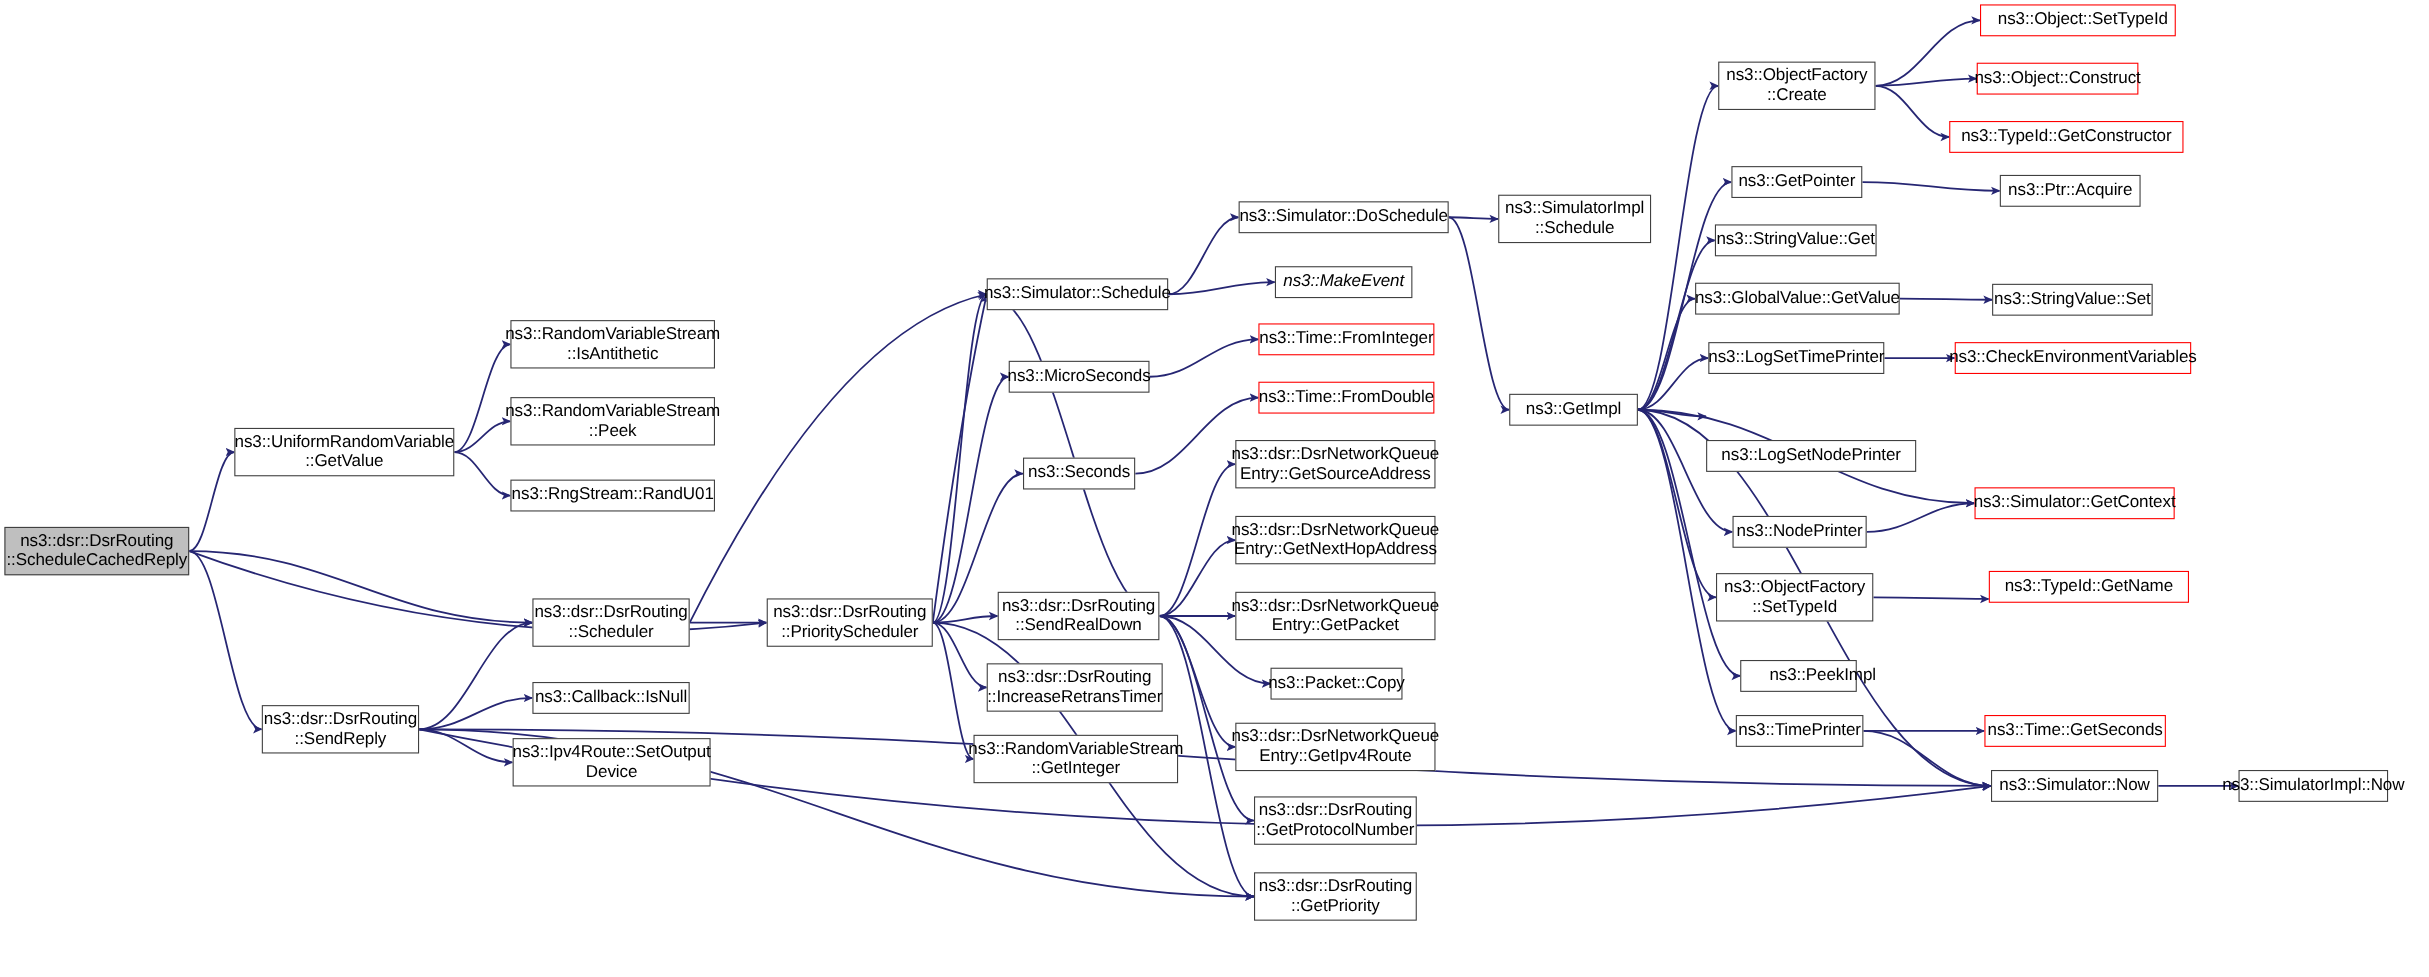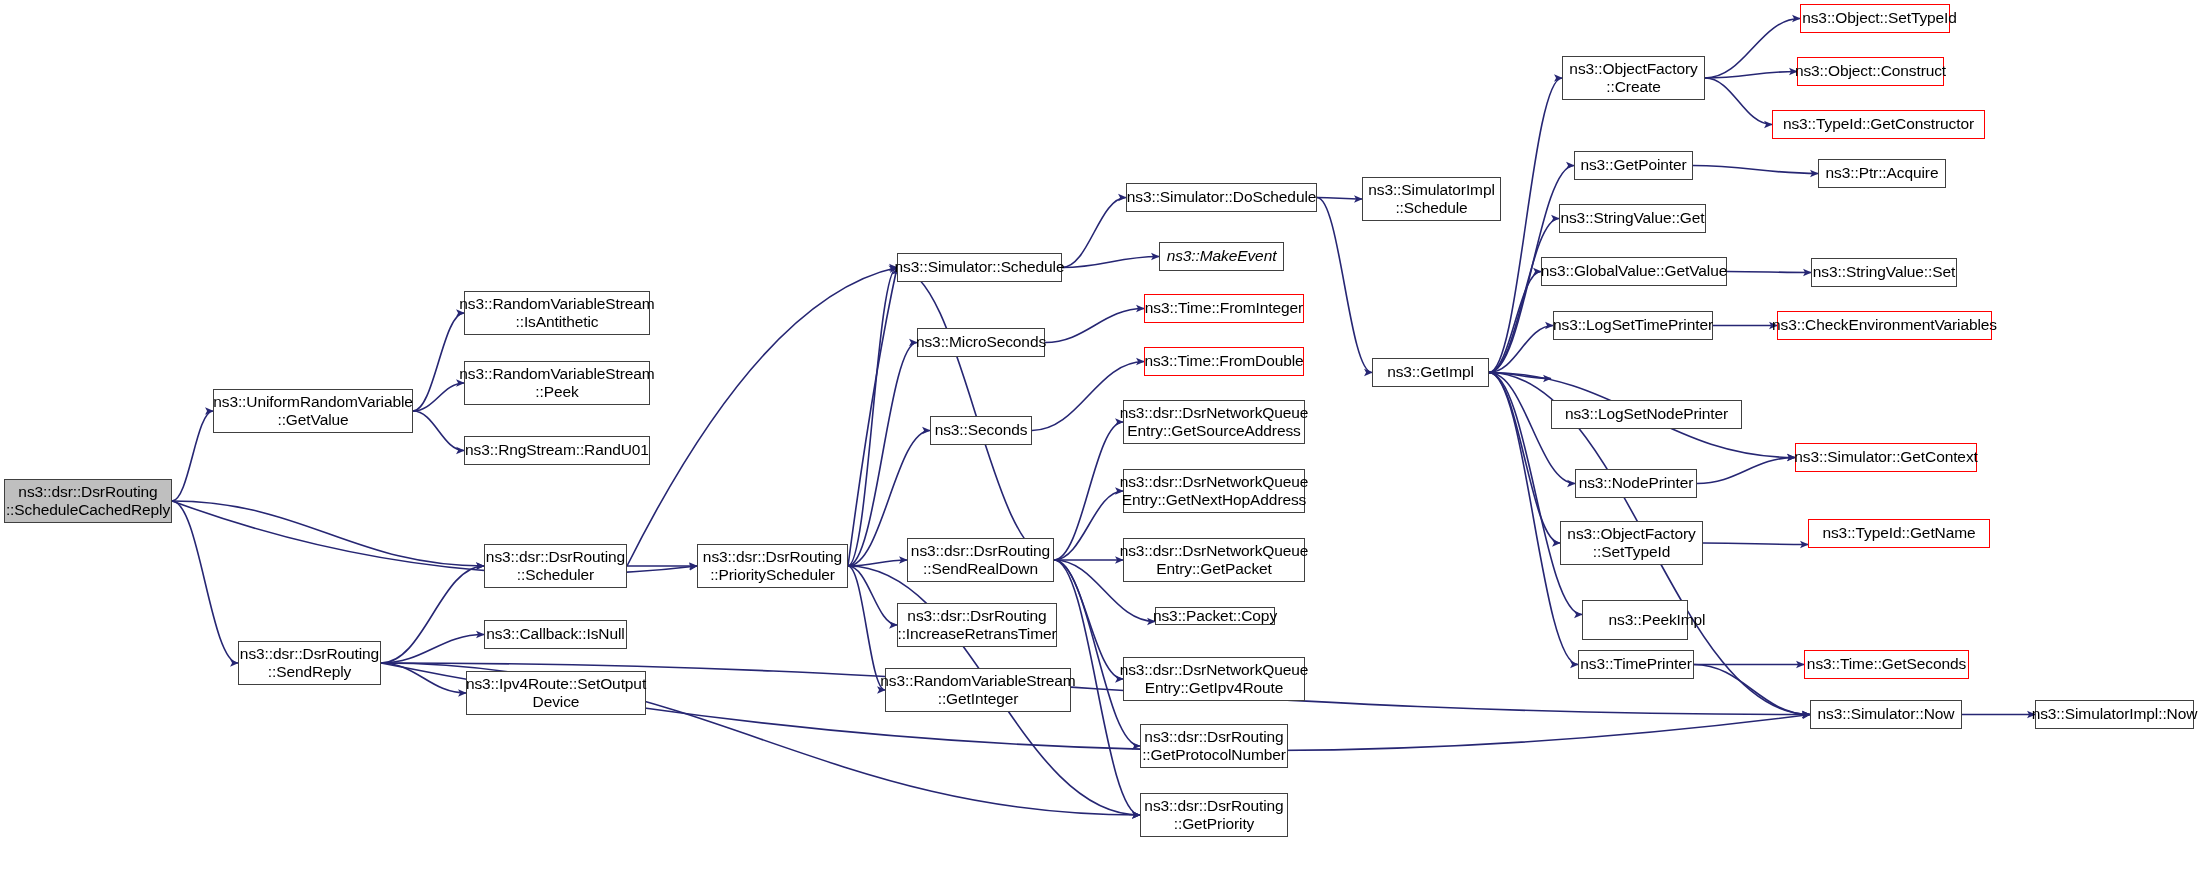--- a/index.html
+++ b/index.html
@@ -155,47 +155,47 @@
       <div class="node" style="left: 1126px; top: 183px; width: 191px; height: 29px;">ns3::Simulator::DoSchedule</div>
       <div class="node" style="left: 1159px; top: 242px; width: 125px; height: 29px; font-style: italic;">ns3::MakeEvent</div>
       <div class="node red" style="left: 1144px; top: 294px; width: 160px; height: 29px;">ns3::Time::FromInteger</div>
       <div class="node red" style="left: 1144px; top: 347px; width: 160px; height: 29px;">ns3::Time::FromDouble</div>
       <div class="node" style="left: 1123px; top: 400px; width: 182px; height: 44px;">ns3::dsr::DsrNetworkQueue
 Entry::GetSourceAddress</div>
       <div class="node" style="left: 1123px; top: 469px; width: 182px; height: 44px;">ns3::dsr::DsrNetworkQueue
 Entry::GetNextHopAddress</div>
       <div class="node" style="left: 1123px; top: 538px; width: 182px; height: 44px;">ns3::dsr::DsrNetworkQueue
 Entry::GetPacket</div>
-      <div class="node" style="left: 1155px; top: 607px; width: 120px; height: 18px;">ns3::Packet::Copy</div>
+      <div class="node" style="left: 1155px; top: 607px; width: 120px; height: 29px;">ns3::Packet::Copy</div>
       <div class="node" style="left: 1123px; top: 657px; width: 182px; height: 44px;">ns3::dsr::DsrNetworkQueue
 Entry::GetIpv4Route</div>
       <div class="node" style="left: 1140px; top: 724px; width: 148px; height: 44px;">ns3::dsr::DsrRouting
 ::GetProtocolNumber</div>
       <div class="node" style="left: 1140px; top: 793px; width: 148px; height: 44px;">ns3::dsr::DsrRouting
 ::GetPriority</div>
       <div class="node" style="left: 1362px; top: 177px; width: 139px; height: 44px;">ns3::SimulatorImpl
 ::Schedule</div>
       <div class="node" style="left: 1372px; top: 358px; width: 117px; height: 29px;">ns3::GetImpl</div>
       <div class="node" style="left: 1562px; top: 56px; width: 143px; height: 44px;">ns3::ObjectFactory
 ::Create</div>
       <div class="node" style="left: 1574px; top: 151px; width: 119px; height: 29px;">ns3::GetPointer</div>
       <div class="node" style="left: 1559px; top: 204px; width: 147px; height: 29px;">ns3::StringValue::Get</div>
       <div class="node" style="left: 1541px; top: 257px; width: 186px; height: 29px;">ns3::GlobalValue::GetValue</div>
       <div class="node" style="left: 1553px; top: 311px; width: 160px; height: 29px;">ns3::LogSetTimePrinter</div>
       <div class="node" style="left: 1551px; top: 364px; width: 191px; height: 29px; margin-top: 36px;">ns3::LogSetNodePrinter</div>
       <div class="node" style="left: 1575px; top: 469px; width: 122px; height: 29px;">ns3::NodePrinter</div>
       <div class="node" style="left: 1560px; top: 521px; width: 143px; height: 44px;">ns3::ObjectFactory
 ::SetTypeId</div>
-      <div class="node" style="left: 1582px; top: 600px; width: 106px; height: 40px; padding-left: 48px;">ns3::PeekImpl</div>
+      <div class="node" style="left: 1582px; top: 600px; width: 106px; height: 29px; padding-left: 48px;">ns3::PeekImpl</div>
       <div class="node" style="left: 1578px; top: 650px; width: 116px; height: 29px;">ns3::TimePrinter</div>
       <div class="node" style="left: 1810px; top: 700px; width: 152px; height: 29px; text-align: center;">ns3::Simulator::Now</div>
-      <div class="node red" style="left: 1800px; top: 4px; width: 150px; height: 29px; padding-left: 13px;">ns3::Object::SetTypeId</div>
+      <div class="node red" style="left: 1800px; top: 4px; width: 178px; height: 29px; padding-left: 13px;">ns3::Object::SetTypeId</div>
       <div class="node red" style="left: 1797px; top: 57px; width: 147px; height: 29px;">ns3::Object::Construct</div>
       <div class="node red" style="left: 1772px; top: 110px; width: 213px; height: 29px;">ns3::TypeId::GetConstructor</div>
       <div class="node" style="left: 1818px; top: 159px; width: 128px; height: 29px;">ns3::Ptr::Acquire</div>
       <div class="node" style="left: 1811px; top: 258px; width: 146px; height: 29px;">ns3::StringValue::Set</div>
       <div class="node red" style="left: 1777px; top: 311px; width: 215px; height: 29px;">ns3::CheckEnvironmentVariables</div>
       <div class="node red" style="left: 1795px; top: 443px; width: 182px; height: 29px;">ns3::Simulator::GetContext</div>
       <div class="node red" style="left: 1808px; top: 519px; width: 182px; height: 29px;">ns3::TypeId::GetName</div>
       <div class="node red" style="left: 1804px; top: 650px; width: 165px; height: 29px;">ns3::Time::GetSeconds</div>
-      <div class="node" style="left: 2035px; top: 700px; width: 159px; height: 29px; text-align: center;">ns3::SimulatorImpl::Now</div>
+      <div class="node" style="left: 2035px; top: 700px; width: 136px; height: 29px; text-align: center;">ns3::SimulatorImpl::Now</div>
     </div>
 </div>
 
 </body></html>

